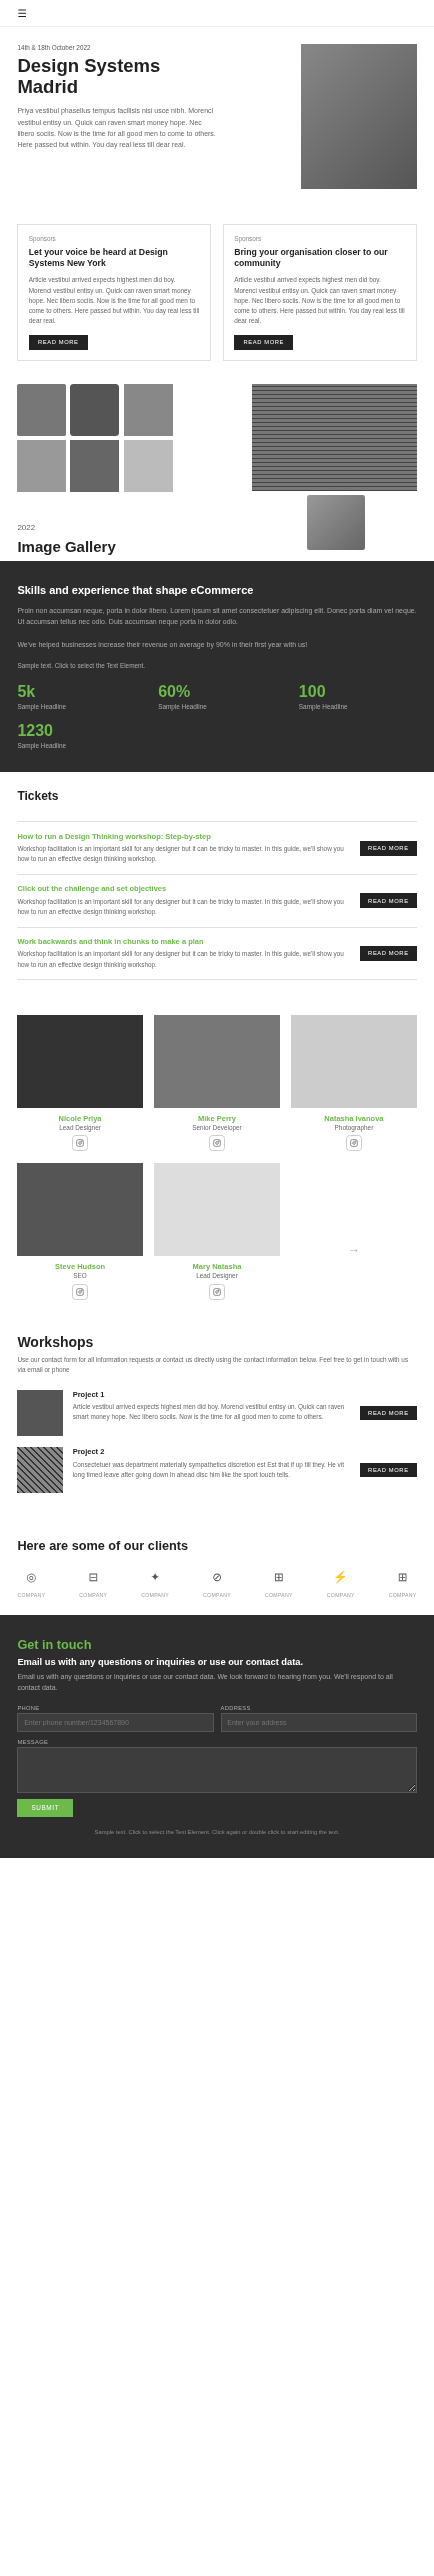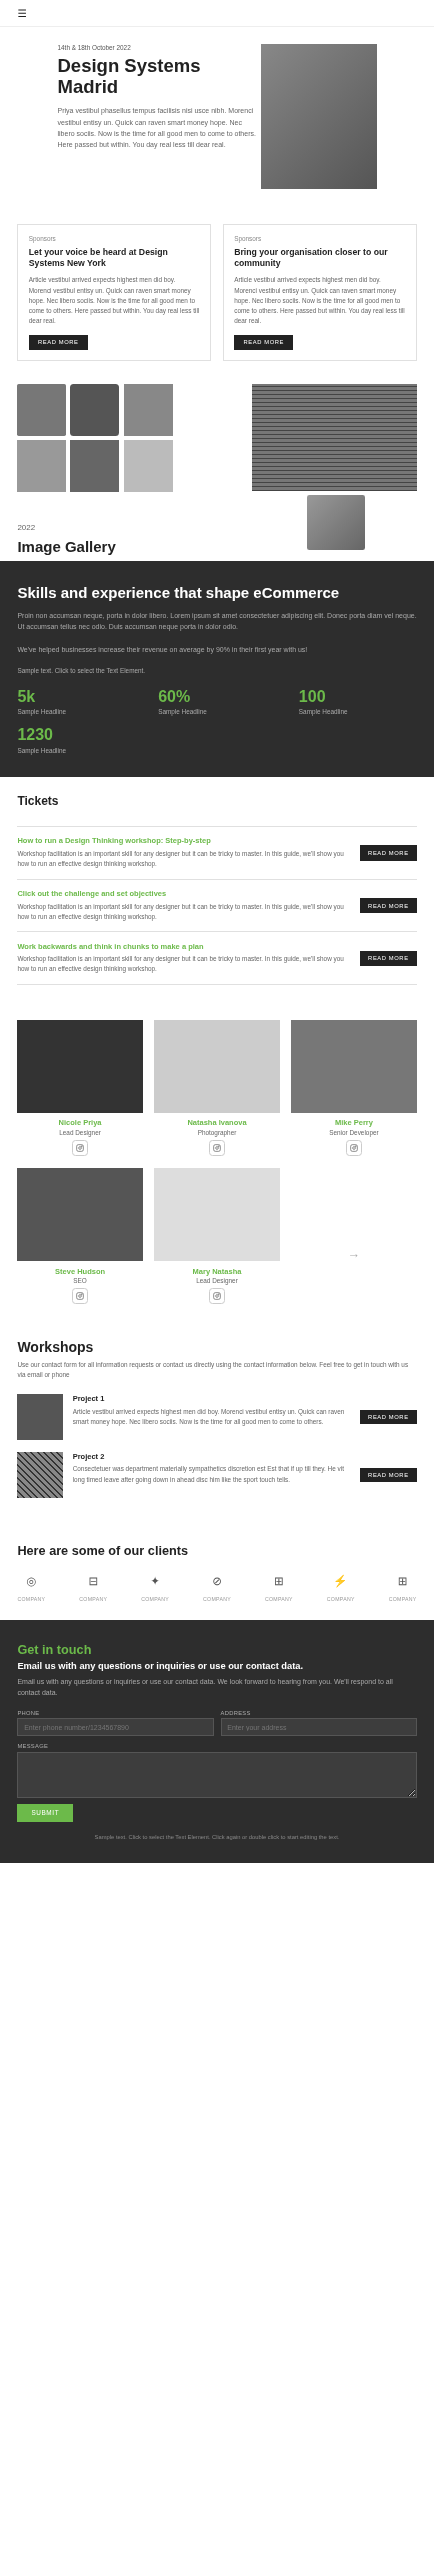--- a/index.html
+++ b/index.html
@@ -3,40 +3,40 @@
   <meta charset="utf-8">
   <style>
     * { box-sizing: border-box; margin: 0; padding: 0; }
     body { font-family: Arial, Helvetica, sans-serif; background: #fff; color: #222; font-size: 7.5px; width: 434px; }
 
     
     .top-nav { padding: 7px 17.4px; border-bottom: 0.6px solid #eee; display: flex; align-items: center; }
     .hamburger { font-size: 10.4px; cursor: pointer; }
 
     
-    .hero { padding: 17.4px 17.4px 23px; display: flex; justify-content: center; align-items: flex-start; }
+    .hero { padding: 17.4px 17.4px 23px; display: flex; justify-content: space-between; align-items: flex-start; }
     .hero-left { max-width: 203px; }
     .hero-date { font-size: 6.4px; color: #555; margin-bottom: 3.5px; }
     .hero-title { font-size: 18.5px; font-weight: 700; line-height: 1.15; margin-bottom: 8px; }
     .hero-desc { font-size: 7px; color: #666; line-height: 1.6; }
     .hero-img { width: 116px; height: 145px; background: #ccc; overflow: hidden; }
     .person-silhouette { width: 100%; height: 100%; background: linear-gradient(135deg, #888 0%, #555 100%); }
 
     
     .sponsors-section { padding: 11.6px 17.4px 17.4px; display: flex; gap: 11.6px; }
     .sponsor-card { flex: 1; border: 0.6px solid #e0e0e0; padding: 10.4px; }
     .sponsor-label { font-size: 6.4px; color: #888; margin-bottom: 4.6px; }
     .sponsor-card h3 { font-size: 8.7px; font-weight: 700; line-height: 1.3; margin-bottom: 5.8px; color: #222; }
     .sponsor-card p { font-size: 6.4px; color: #666; line-height: 1.6; margin-bottom: 8px; }
     .btn-read-more { display: inline-block; padding: 4.6px 9.3px; background: #222; color: #fff; font-size: 5.8px; text-transform: uppercase; letter-spacing: 0.6px; cursor: pointer; border: none; }
     .gallery-title { font-size: 15px; font-weight: 700; margin-top: 5.8px; }
 
     
     .skills-section { background: #2d2d2d; color: #fff; padding: 23px 17.4px; }
-    .skills-section h2 { font-size: 15px; font-weight: 700; line-height: 1.2; margin-bottom: 8px; }
+    .skills-section h2 { font-size: 11px; font-weight: 700; line-height: 1.2; margin-bottom: 8px; }
     .skills-desc { font-size: 7px; color: #aaa; line-height: 1.6; margin-bottom: 11.6px; }
     .skills-note { font-size: 6.4px; color: #aaa; margin-bottom: 14px; }
     .stats-grid { display: grid; grid-template-columns: 1fr 1fr 1fr; gap: 11.6px 23px; margin-top: 5.8px; }
     .stat-item .stat-value { font-size: 16px; font-weight: 700; color: #6cba4a; }
     .stat-item .stat-label { font-size: 6.4px; color: #aaa; margin-top: 2.3px; }
 
     
     .tickets-section { padding: 17.4px 17.4px; }
     .tickets-section h2 { font-size: 12px; font-weight: 700; margin-bottom: 18px; }
     .ticket-row { border-top: 0.6px solid #e0e0e0; padding: 9.3px 0; display: flex; justify-content: space-between; align-items: flex-start; }
@@ -207,36 +207,36 @@
       <div class="instagram-icon">
         <svg width="8" height="8" viewBox="0 0 24 24" fill="none" stroke="#555" stroke-width="2">
             <rect x="2" y="2" width="20" height="20" rx="5"></rect>
             <circle cx="12" cy="12" r="4"></circle>
             <circle cx="17.5" cy="6.5" r="1" fill="#555"></circle>
           </svg>
       </div>
     </div>
 
     <div class="team-member">
+      <div class="team-photo photo-med" style="background:#777;"></div>
+      <div class="team-name">Mike Perry</div>
+      <div class="team-role">Senior Developer</div>
+      <div class="instagram-icon">
+        <svg width="8" height="8" viewBox="0 0 24 24" fill="none" stroke="#555" stroke-width="2">
+            <rect x="2" y="2" width="20" height="20" rx="5"></rect>
+            <circle cx="12" cy="12" r="4"></circle>
+            <circle cx="17.5" cy="6.5" r="1" fill="#555"></circle>
+          </svg>
+      </div>
+    </div>
+
+    <div class="team-member">
       <div class="team-photo" style="background:#ccc;"></div>
       <div class="team-name">Natasha Ivanova</div>
       <div class="team-role">Photographer</div>
-      <div class="instagram-icon">
-        <svg width="8" height="8" viewBox="0 0 24 24" fill="none" stroke="#555" stroke-width="2">
-            <rect x="2" y="2" width="20" height="20" rx="5"></rect>
-            <circle cx="12" cy="12" r="4"></circle>
-            <circle cx="17.5" cy="6.5" r="1" fill="#555"></circle>
-          </svg>
-      </div>
-    </div>
-
-    <div class="team-member">
-      <div class="team-photo photo-med" style="background:#777;"></div>
-      <div class="team-name">Mike Perry</div>
-      <div class="team-role">Senior Developer</div>
       <div class="instagram-icon">
         <svg width="8" height="8" viewBox="0 0 24 24" fill="none" stroke="#555" stroke-width="2">
             <rect x="2" y="2" width="20" height="20" rx="5"></rect>
             <circle cx="12" cy="12" r="4"></circle>
             <circle cx="17.5" cy="6.5" r="1" fill="#555"></circle>
           </svg>
       </div>
     </div>
   </div>
   <div class="team-row2">

